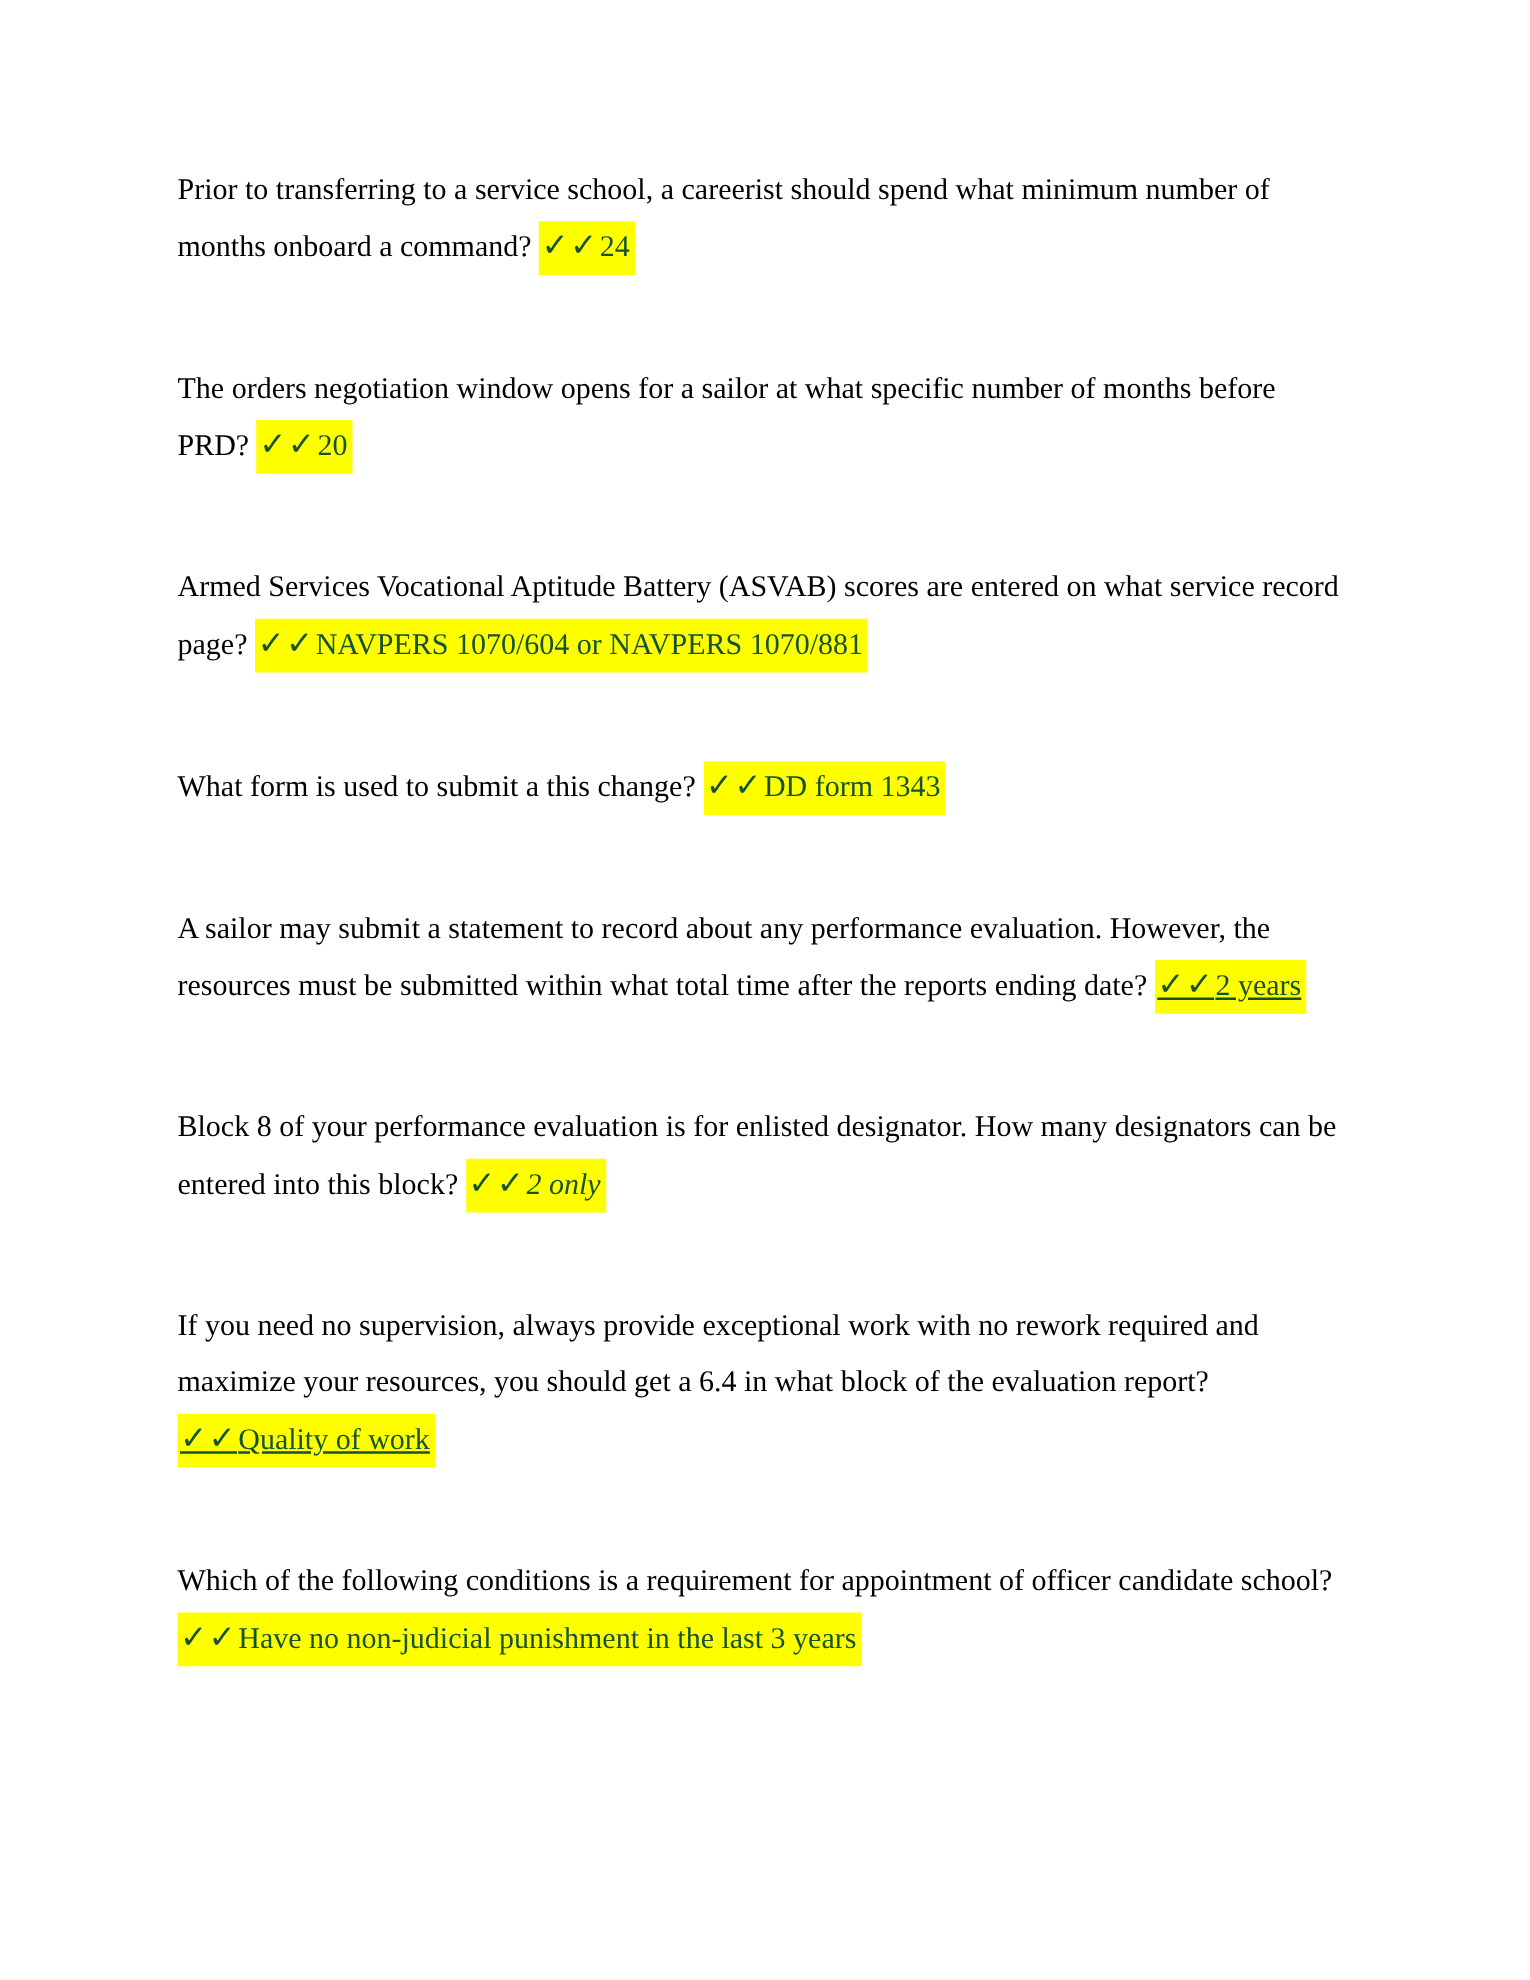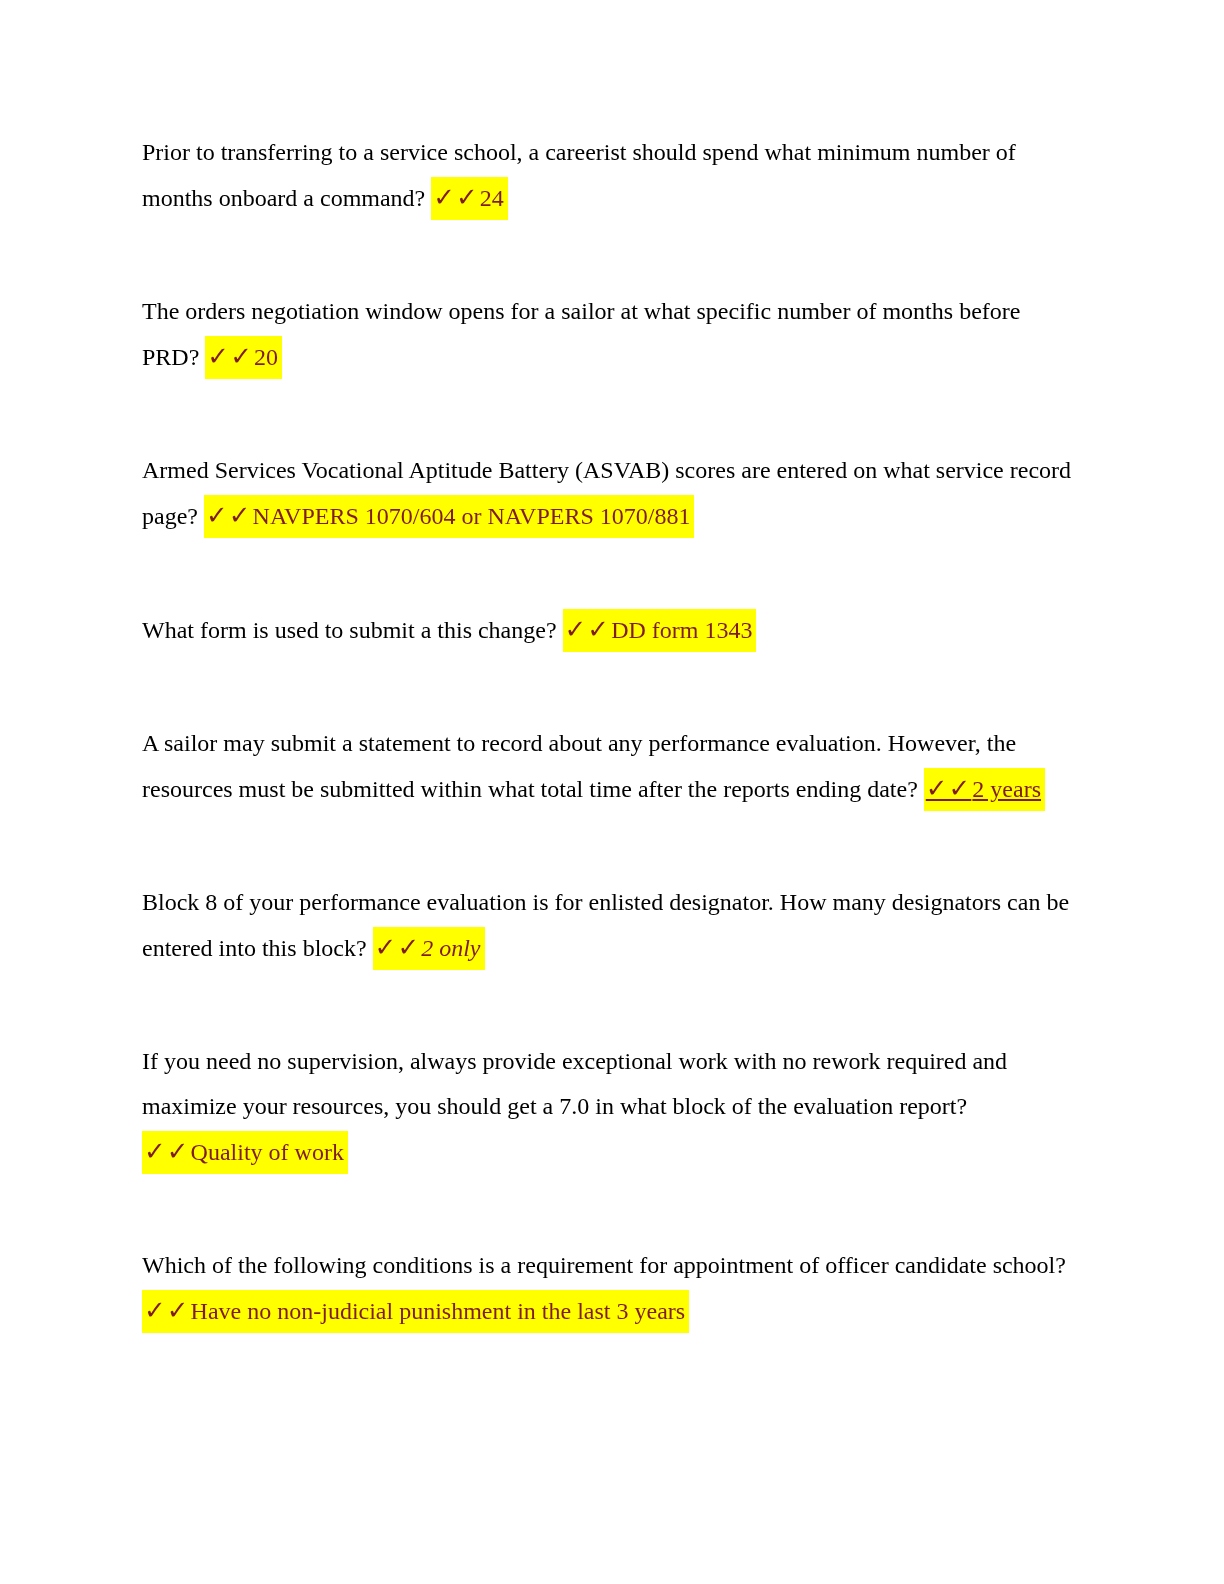--- a/index.html
+++ b/index.html
@@ -22,21 +22,21 @@
   }
   .questions {
     width: 936px;
   }
   p.qa {
     margin: 0 0 68px 0;
     line-height: 45px;
     text-align: left;
   }
   mark.hl {
-    color: #7f1d1d;
+    color: #14532d;
     padding: 8px 4px 9px 2px;
     -webkit-box-decoration-break: clone;
     box-decoration-break: clone;
   }
   .check {
     font-family: "DejaVu Sans", sans-serif;
     font-weight: 700;
     font-size: 26px;
     letter-spacing: 1px;
     margin-right: 1px;
@@ -46,16 +46,16 @@
 <body>
 
 <div class="page">
   <div class="questions" id="questions-list">
       <p class="qa"><span>Prior to transferring to a service school, a careerist should spend what minimum number of months onboard a command?</span> <mark class="hl" style="background-color: rgb(255, 255, 0);"><span class="check">✓✓</span><span>24</span></mark></p>
       <p class="qa"><span>The orders negotiation window opens for a sailor at what specific number of months before PRD?</span> <mark class="hl" style="background-color: rgb(255, 255, 0);"><span class="check">✓✓</span><span>20</span></mark></p>
       <p class="qa"><span>Armed Services Vocational Aptitude Battery (ASVAB) scores are entered on what service record page?</span> <mark class="hl" style="background-color: rgb(255, 255, 0);"><span class="check">✓✓</span><span>NAVPERS 1070/604 or NAVPERS 1070/881</span></mark></p>
       <p class="qa"><span>What form is used to submit a this change?</span> <mark class="hl" style="background-color: rgb(255, 255, 0); margin-top: 24px;"><span class="check">✓✓</span><span>DD form 1343</span></mark></p>
       <p class="qa"><span>A sailor may submit a statement to record about any performance evaluation. However, the resources must be submitted within what total time after the reports ending date?</span> <mark class="hl" style="background-color: rgb(255, 255, 0); text-decoration: underline;"><span class="check">✓✓</span><span>2 years</span></mark></p>
       <p class="qa"><span>Block 8 of your performance evaluation is for enlisted designator. How many designators can be entered into this block?</span> <mark class="hl" style="background-color: rgb(255, 255, 0); font-style: italic;"><span class="check">✓✓</span><span>2 only</span></mark></p>
-      <p class="qa"><span>If you need no supervision, always provide exceptional work with no rework required and maximize your resources, you should get a 7.0 in what block of the evaluation report?</span> <mark class="hl" style="background-color: rgb(255, 255, 0);"><span class="check">✓✓</span><span>Quality of work</span></mark></p>
+      <p class="qa"><span>If you need no supervision, always provide exceptional work with no rework required and maximize your resources, you should get a 6.4 in what block of the evaluation report?</span> <mark class="hl" style="background-color: rgb(255, 255, 0); text-decoration: underline;"><span class="check">✓✓</span><span>Quality of work</span></mark></p>
       <p class="qa"><span>Which of the following conditions is a requirement for appointment of officer candidate school?</span> <mark class="hl" style="background-color: rgb(255, 255, 0);"><span class="check">✓✓</span><span>Have no non-judicial punishment in the last 3 years</span></mark></p>
     </div>
 </div>
 
 </body></html>

